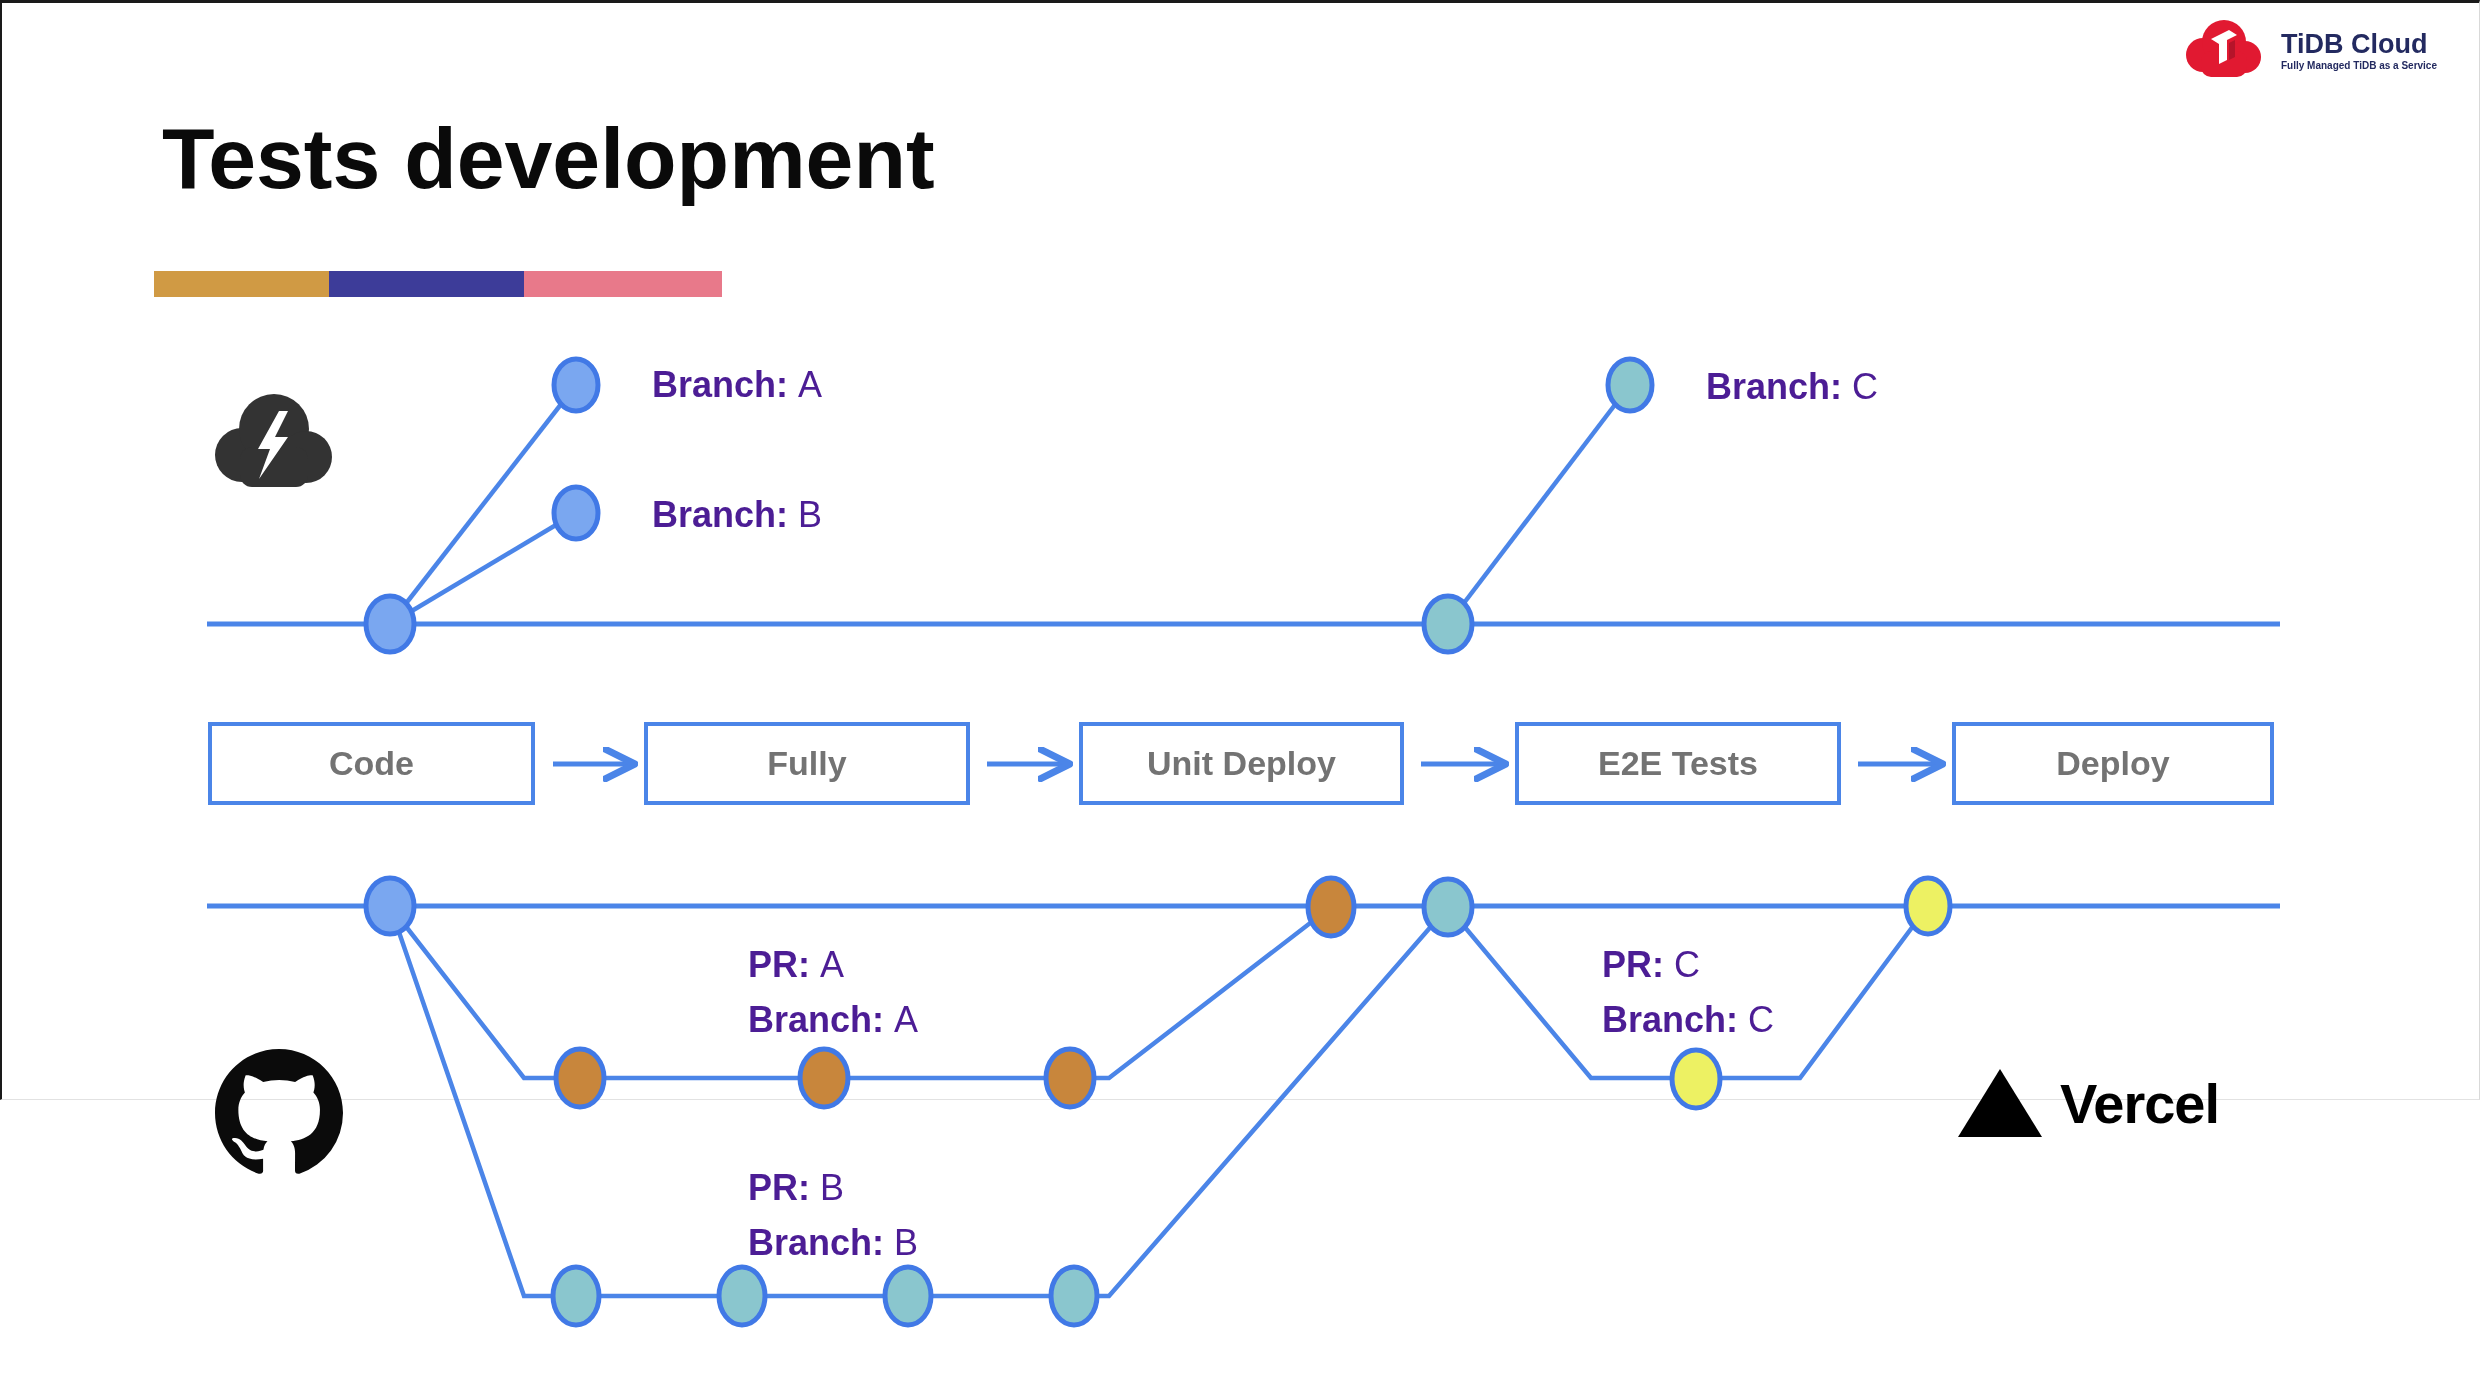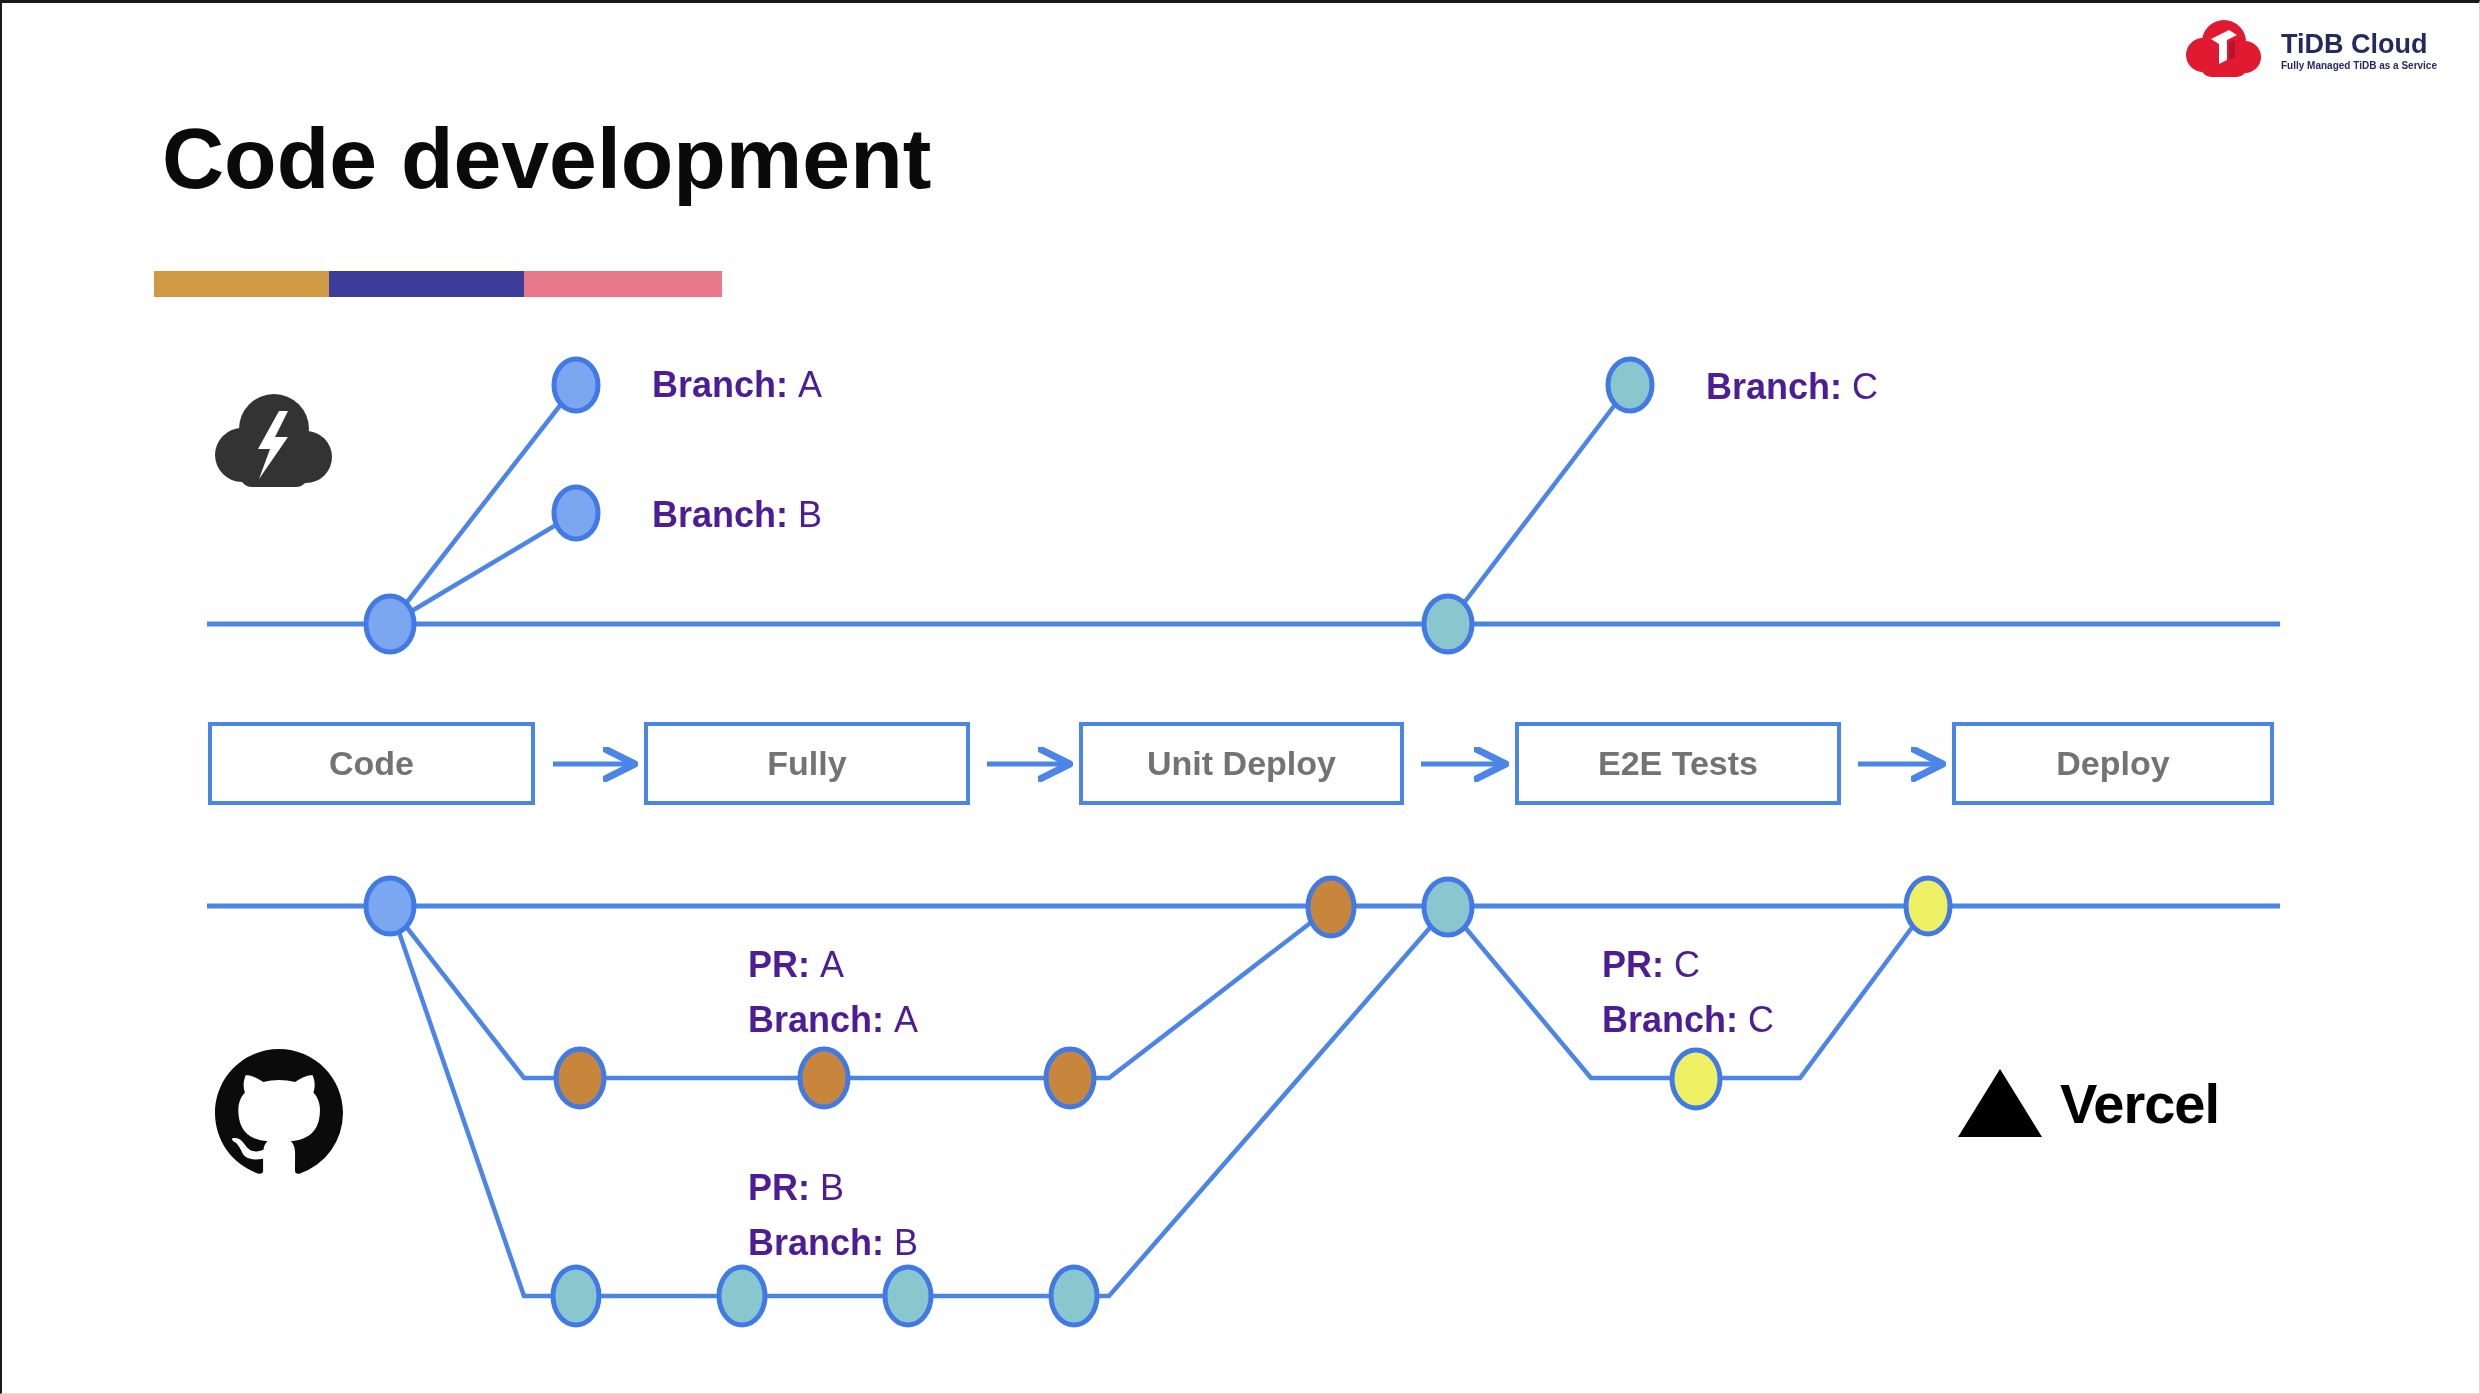--- a/index.html
+++ b/index.html
@@ -1,17 +1,17 @@
 <!DOCTYPE html>
 <html><head>
 <meta charset="utf-8">
 <style>
   html,body{margin:0;padding:0;background:#fff;}
   body{width:2480px;height:1394px;overflow:hidden;font-family:"Liberation Sans",sans-serif;}
-  .slide{position:relative;width:2480px;height:1394px;background:#ffffff;
+  .slide{position:relative;width:2480px;height:1100px;background:#ffffff;
          border-top:3px solid #1a1a1a;border-left:2px solid #1a1a1a;
          border-right:1px solid #d9d9d9;border-bottom:1px solid #e2e2e2;box-sizing:border-box;}
   .abs{position:absolute;}
 
   
   .title{left:160px;top:106px;font-size:86px;font-weight:700;color:#0a0a0a;letter-spacing:0px;}
   .title-bar{left:152px;top:268px;width:568px;height:26px;display:flex;}
   .title-bar span{display:block;height:100%;}
 
   
@@ -55,21 +55,21 @@
       </g>
       <path d="M34 26 L52 17 L60 22 L50 27 L50 47 L42 51 L42 31 Z" fill="#ffffff"></path>
       <path d="M52 30 L58 27 L58 44 L52 47 Z" fill="#b5142a"></path>
     </svg>
     <div class="tidb-text">
       <span class="tidb-name">TiDB Cloud</span>
       <span class="tidb-tagline">Fully Managed TiDB as a Service</span>
     </div>
   </div>
 
-  <div class="abs title">Code development</div>
+  <div class="abs title">Tests development</div>
   <div class="abs title-bar">
     <span style="width:175px;background:#d09a44"></span>
     <span style="width:195px;background:#3d3c99"></span>
     <span style="width:198px;background:#e8798a"></span>
   </div>
 
   <svg class="abs" style="left:200px;top:380px;" width="142" height="118" viewBox="0 0 142 118">
     <g fill="#333333">
       <circle cx="40" cy="72" r="27"></circle>
       <circle cx="72" cy="46" r="35"></circle>

